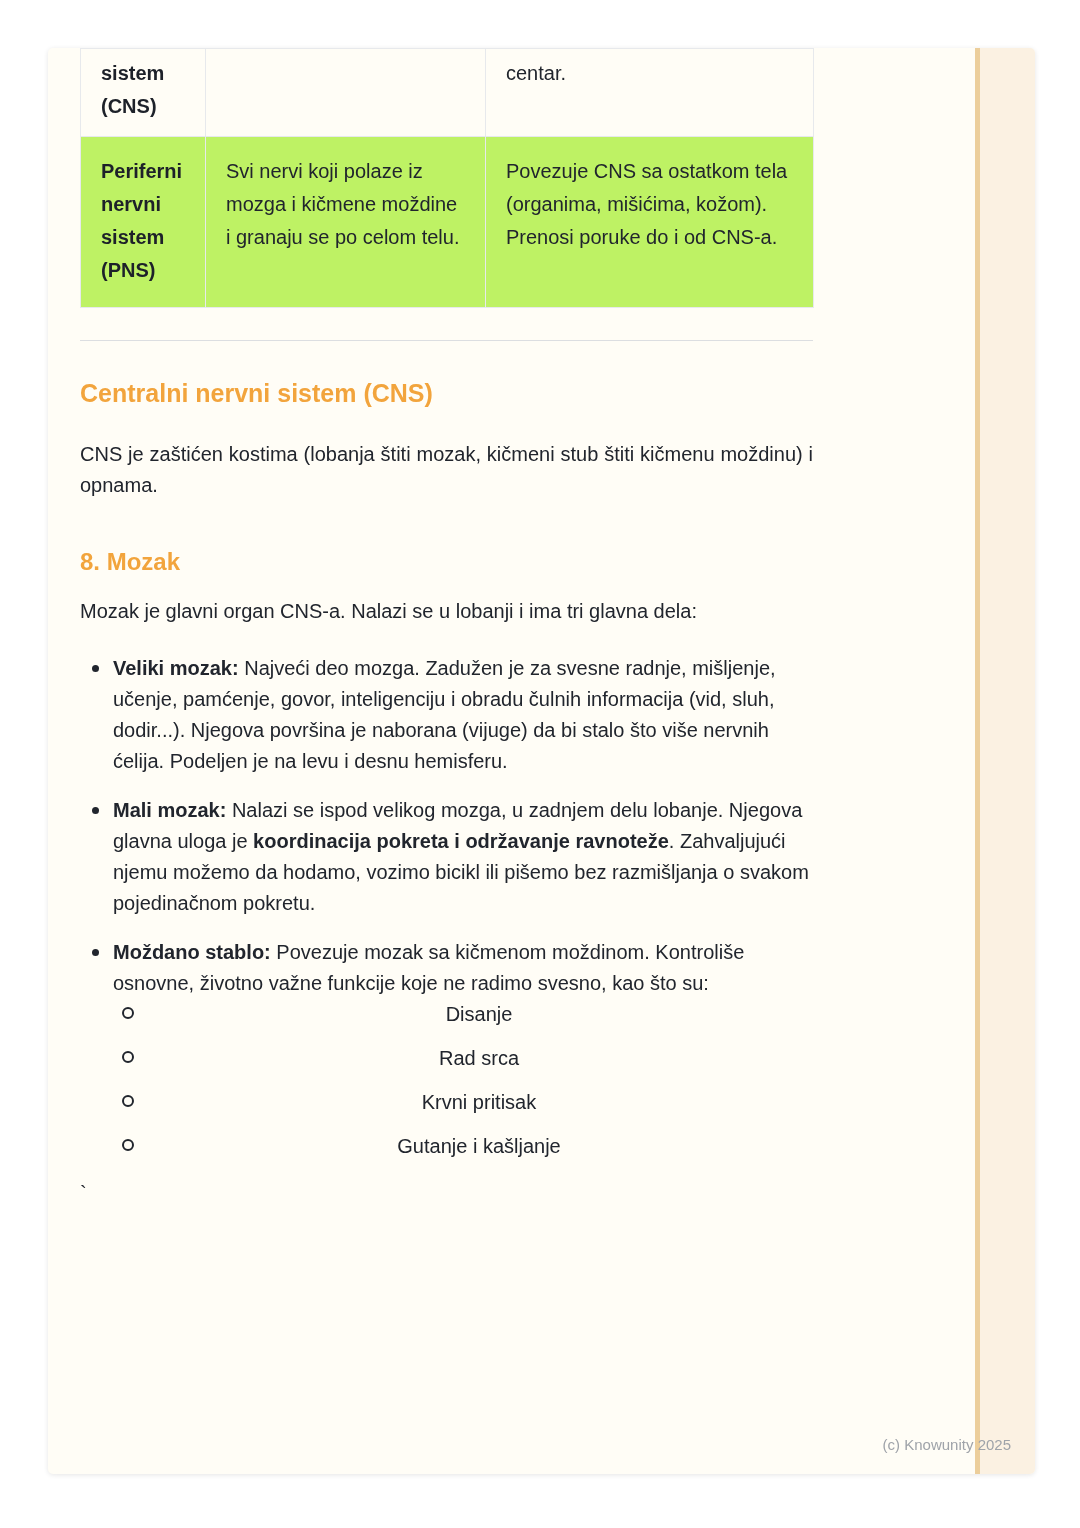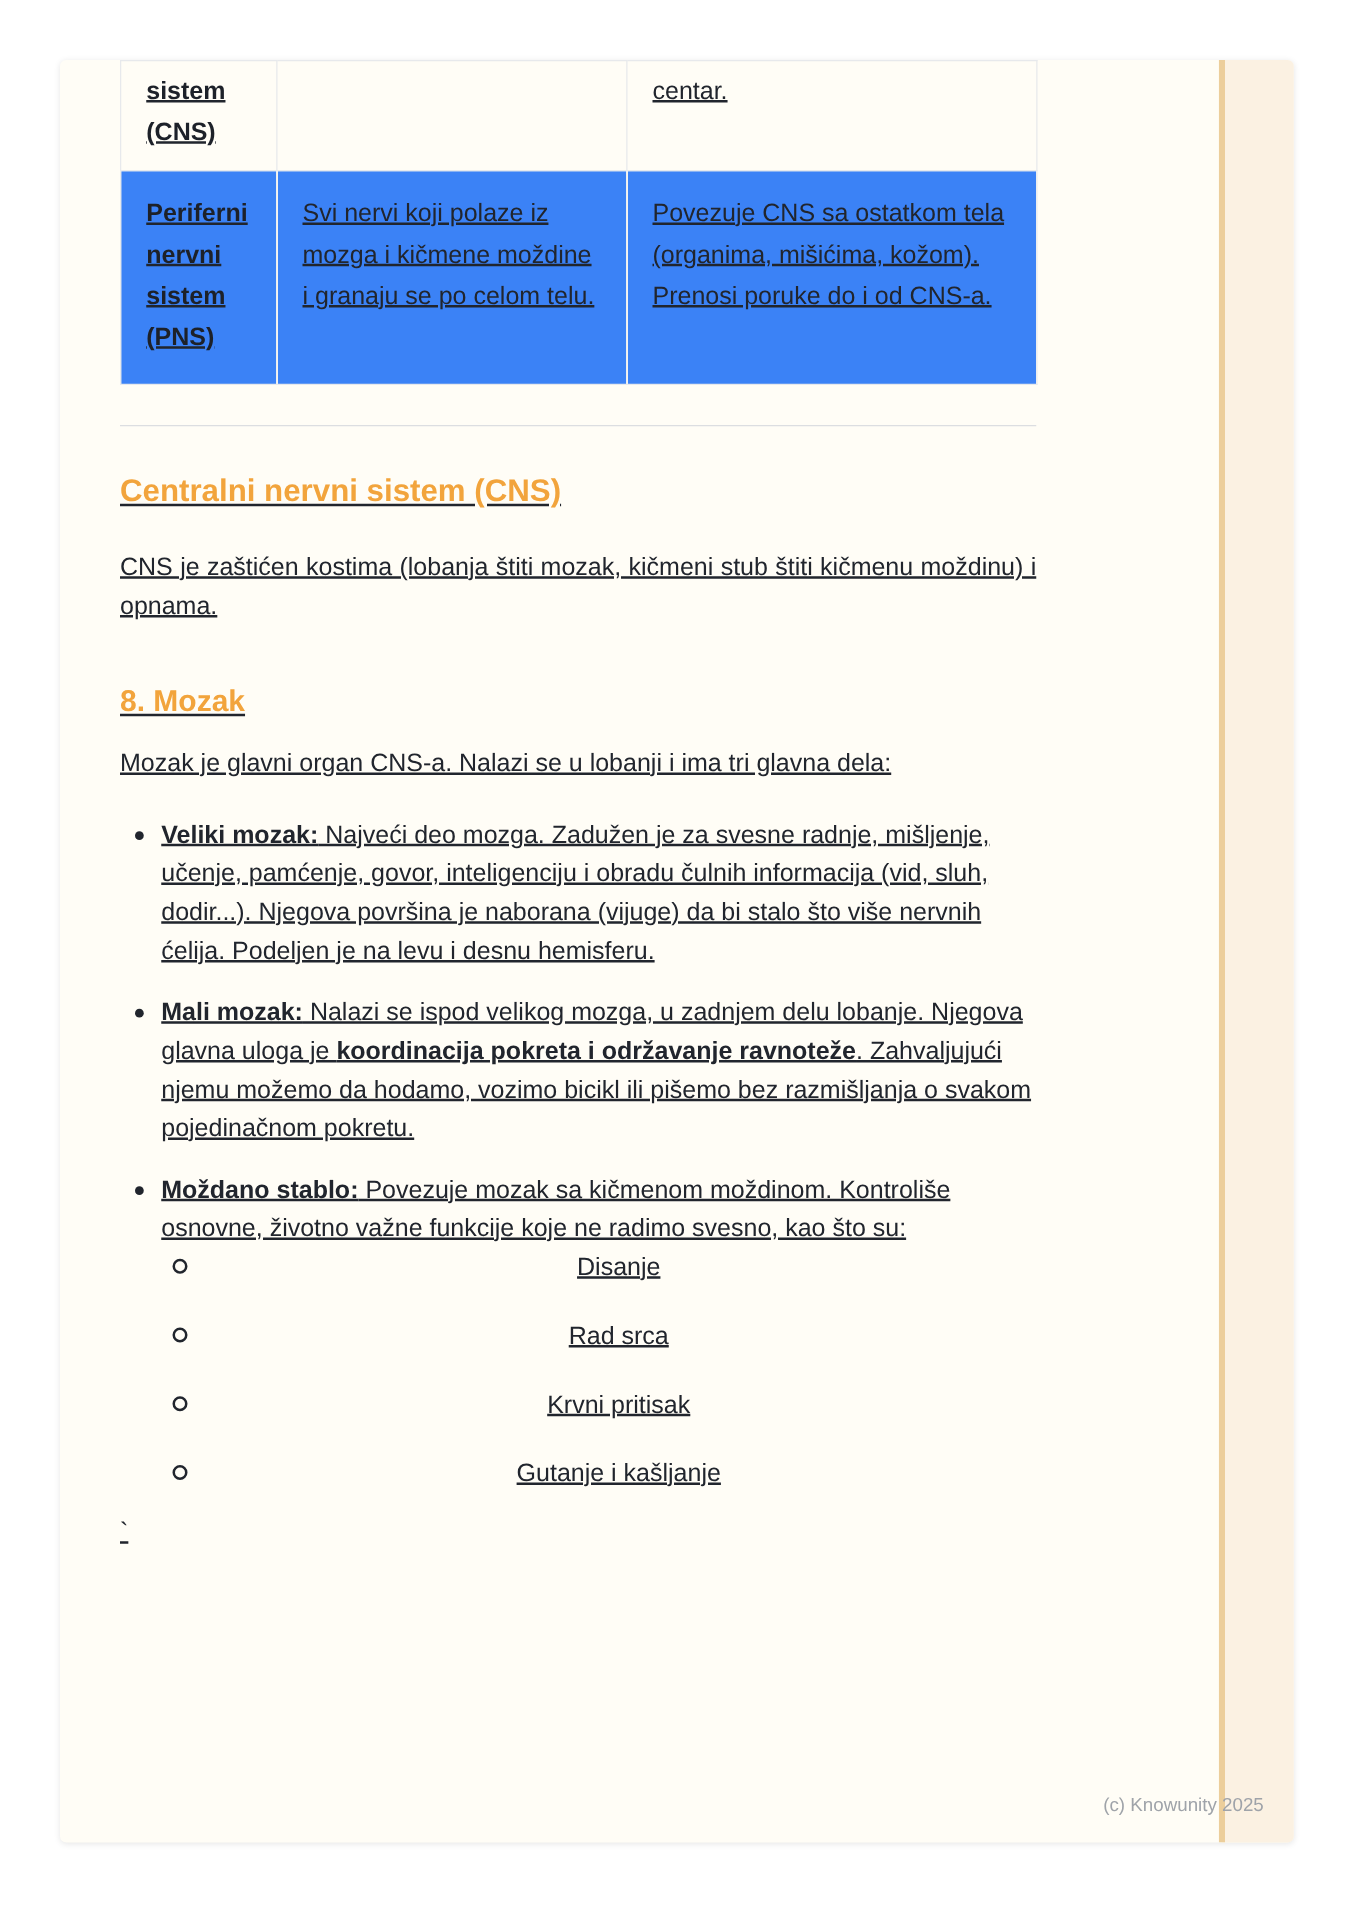--- a/index.html
+++ b/index.html
@@ -17,46 +17,45 @@
   }
   .accent-band {
     position: absolute; top: 0; right: 0; bottom: 0;
     width: 55px;
     background: #fbf1e2;
     border-left: 5px solid #ecce9b;
     border-radius: 0 5px 5px 0;
     z-index: 1;
   }
   .content {
-    position: absolute; left: 48px; top: 0;
+    position: absolute; left: 32px; top: 0;
     width: 733px;
     color: #21252d;
     font-size: 20px;
     line-height: 31px;
     z-index: 2;
-    text-decoration: underline;
   }
   table.info {
     border-collapse: collapse;
     width: 733px;
     table-layout: fixed;
   }
   table.info td {
     border: 1px solid #e7e9ec;
     padding: 18px 20px 20px 20px;
     font-size: 20px;
     line-height: 33px;
     vertical-align: top;
     overflow: hidden;
   }
   table.info .col-term  { width: 125px; }
   table.info .col-desc  { width: 280px; }
   table.info .col-role  { width: 328px; }
   tr.row-cut td { padding-top: 8px; padding-bottom: 13px; }
-  tr.row-striped td { background: #3b82f6; }
+  tr.row-striped td { background: #bef264; }
   td.term { font-weight: bold; color: #1d2129; }
   td.middle { vertical-align: middle; }
   hr.divider {
     border: none;
     border-top: 1px solid #dcdee1;
     margin: 32px 0 0 0;
   }
   h2.section-heading {
     color: #f2a43c;
     font-size: 25px;
@@ -87,21 +86,21 @@
     border-radius: 50%;
     background: #21252d;
   }
   ul.sub {
     list-style: none;
     margin: 0;
     padding: 0 0 0 32px;
     text-align: center;
   }
   ul.sub > li { position: relative; }
-  ul.sub > li + li { margin-top: 24px; }
+  ul.sub > li + li { margin-top: 13px; }
   ul.sub > li::before {
     content: "";
     position: absolute; left: -23px; top: 8px;
     width: 8px; height: 8px;
     border-radius: 50%;
     border: 2px solid #21252d;
     background: transparent;
   }
   p.stray { margin: 16px 0 0 0; }
   .copyright {

